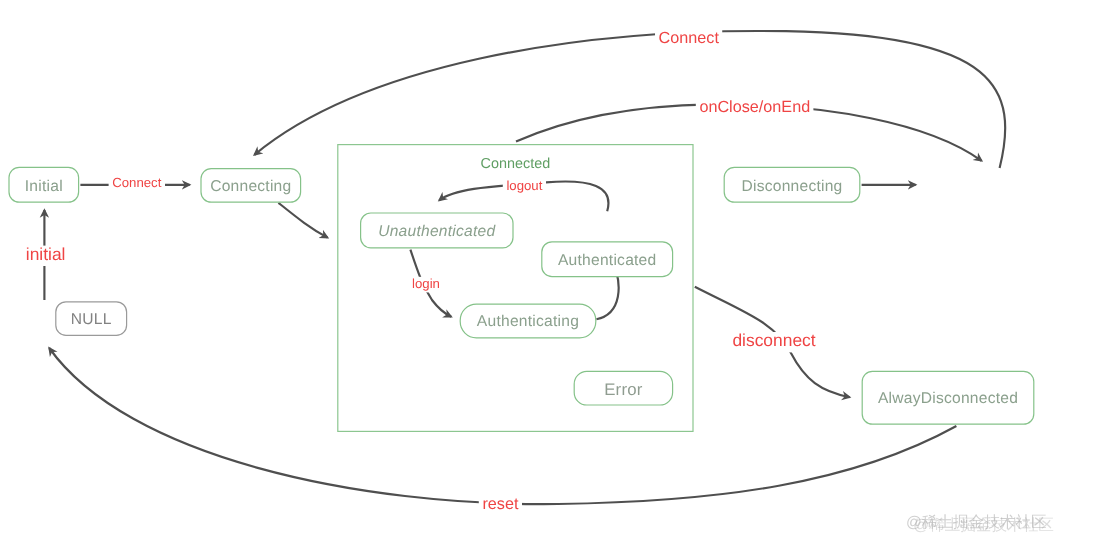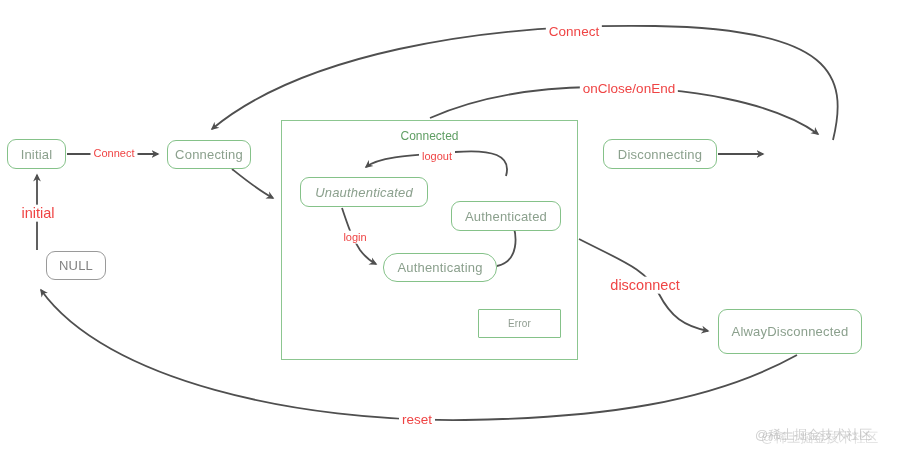--- a/index.html
+++ b/index.html
@@ -7,21 +7,21 @@
     position:relative;width:916px;height:451px;background:#ffffff;overflow:hidden;
     font-family:"Liberation Sans","DejaVu Sans",sans-serif;
   }
   #wires{position:absolute;left:0;top:0;width:916px;height:451px;}
   .state{
     position:absolute;display:flex;align-items:center;justify-content:center;
     border:1.6px solid #85c289;border-radius:9px;background:#ffffff;
     color:#8ba08d;font-size:13px;letter-spacing:.2px;box-sizing:border-box;
   }
   .state.gray{border-color:#9a9a9a;color:#828282;margin-left:39px;}
-  .state.small{font-size:10px;border-radius:1px;color:#8f9c90;}
+  .state.small{font-size:14px;border-radius:11px;color:#8f9c90;}
   .container{
     position:absolute;border:1.5px solid #8cc690;background:transparent;
     box-sizing:border-box;
   }
   .container-title{
     position:absolute;top:8px;left:0;width:100%;text-align:center;
     color:#5f9e63;font-size:12px;
   }
   .tlabel{
     position:absolute;transform:translate(-50%,-50%);

